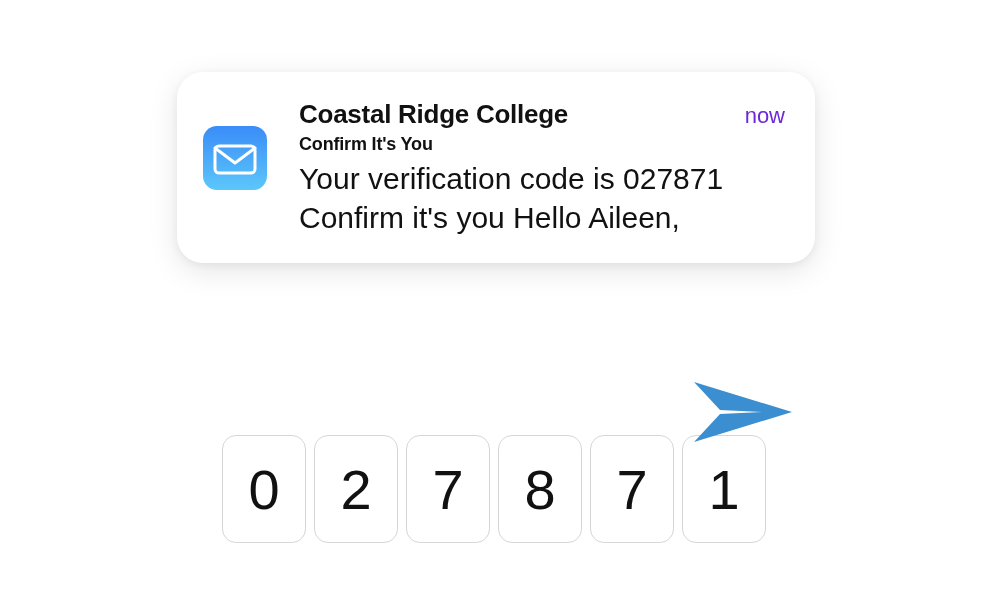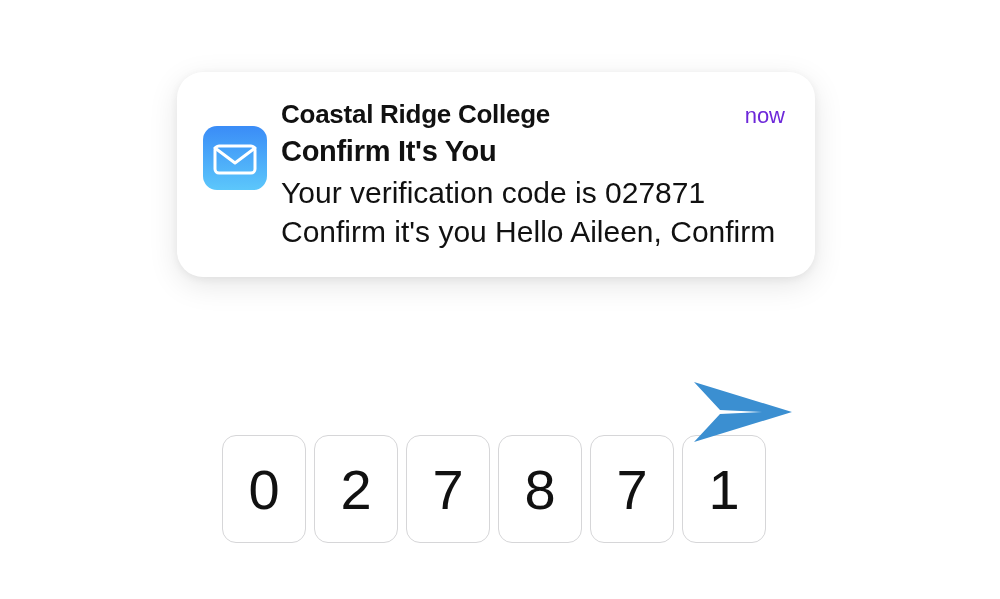--- a/index.html
+++ b/index.html
@@ -19,21 +19,21 @@
       position: absolute;
       left: 177px;
       top: 72px;
       width: 638px;
       background: #ffffff;
       border-radius: 26px;
       box-shadow: 0 8px 30px rgba(0,0,0,0.10), 0 2px 8px rgba(0,0,0,0.06);
       padding: 26px 30px 26px 26px;
       display: flex;
       align-items: flex-start;
-      gap: 14px;
+      gap: 32px;
     }
     .mail-icon {
       width: 64px;
       height: 64px;
       flex-shrink: 0;
       margin-top: 28px;
     }
     .notif-content {
       flex: 1;
       min-width: 0;
@@ -49,21 +49,21 @@
       color: #111;
       line-height: 1.25;
       letter-spacing: -0.01em;
     }
     .notif-time {
       font-size: 22px;
       color: #6d28d9;
       font-weight: 400;
     }
     .notif-subject {
-      font-size: 29px;
+      font-size: 18px;
       font-weight: 600;
       color: #111;
       line-height: 1.25;
       letter-spacing: -0.01em;
       margin-top: 2px;
     }
     .notif-body {
       font-size: 30px;
       color: #111;
       font-weight: 400;

